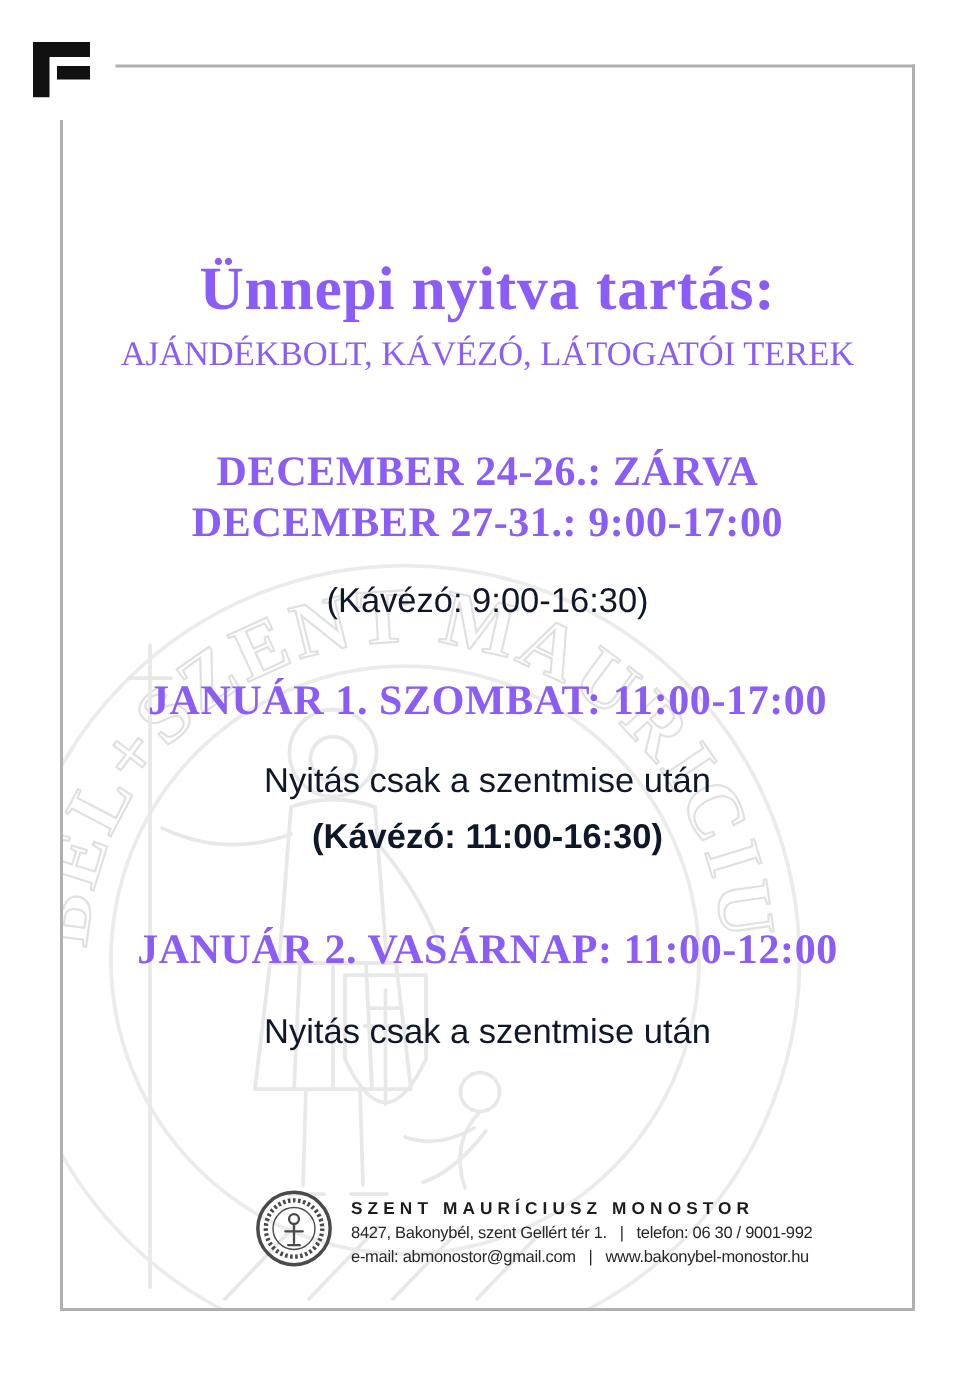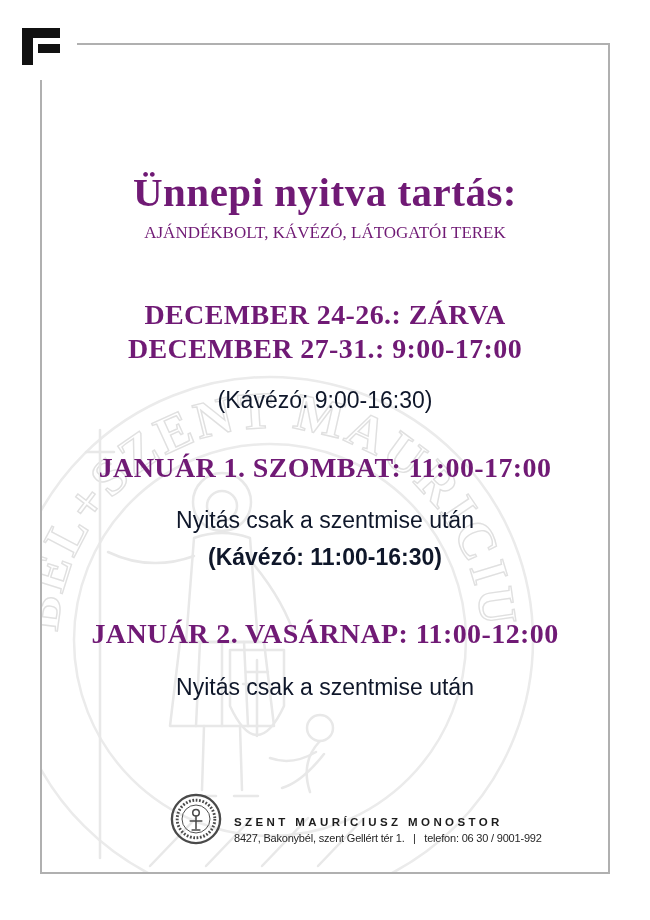--- a/index.html
+++ b/index.html
@@ -24,23 +24,23 @@
     position:absolute;left:42px;top:45px;width:566px;height:827px;
     overflow:hidden;pointer-events:none;
   }
   .watermark-clip svg{display:block;}
   .wm-ring-text{
     font-family:"Liberation Serif", serif;font-size:52px;font-weight:bold;
     letter-spacing:3px;fill:none;stroke:#e0e0e0;stroke-width:1.4;
   }
 
   
-  .row{position:absolute;left:0;right:0;text-align:center;color:#701a75;}
+  .row{position:absolute;left:0;right:0;text-align:center;color:#8b5cf6;}
   .title{top:168px;font-size:41px;font-weight:bold;letter-spacing:.5px;}
-  .subtitle{top:223px;font-size:17px;font-weight:normal;}
+  .subtitle{top:223px;font-size:23px;font-weight:normal;}
   .heading{font-size:28px;font-weight:bold;letter-spacing:.4px;}
   .h-dec1{top:276px;margin-top:23px;}
   .h-dec2{top:333px;}
   .h-jan1{top:452px;}
   .h-jan2{top:618px;}
   .note{font-family:"Liberation Sans", sans-serif;font-size:23px;color:#0f172a;}
   .n-dec2-cafe{top:387px;}
   .n-jan1-mass{top:507px;}
   .n-jan1-cafe{top:544px;font-weight:bold;}
   .n-jan2-mass{top:674px;}
@@ -145,16 +145,17 @@
           <circle cx="28" cy="21.5" r="3.4"></circle>
           <path d="M28,25 V38"></path>
           <path d="M22,30 H34"></path>
           <path d="M24,39.5 H32"></path>
         </g>
       </g>
     </svg>
     <div class="footer-text">
       <div class="footer-org">SZENT MAURÍCIUSZ MONOSTOR</div>
       <div class="footer-line">8427, Bakonybél, szent Gellért tér 1.   |   telefon: 06 30 / 9001-992</div>
+      <div class="footer-line">e-mail: abmonostor@gmail.com   |   www.bakonybel-monostor.hu</div>
     </div>
   </div>
 
 </div>
 
 </body></html>

